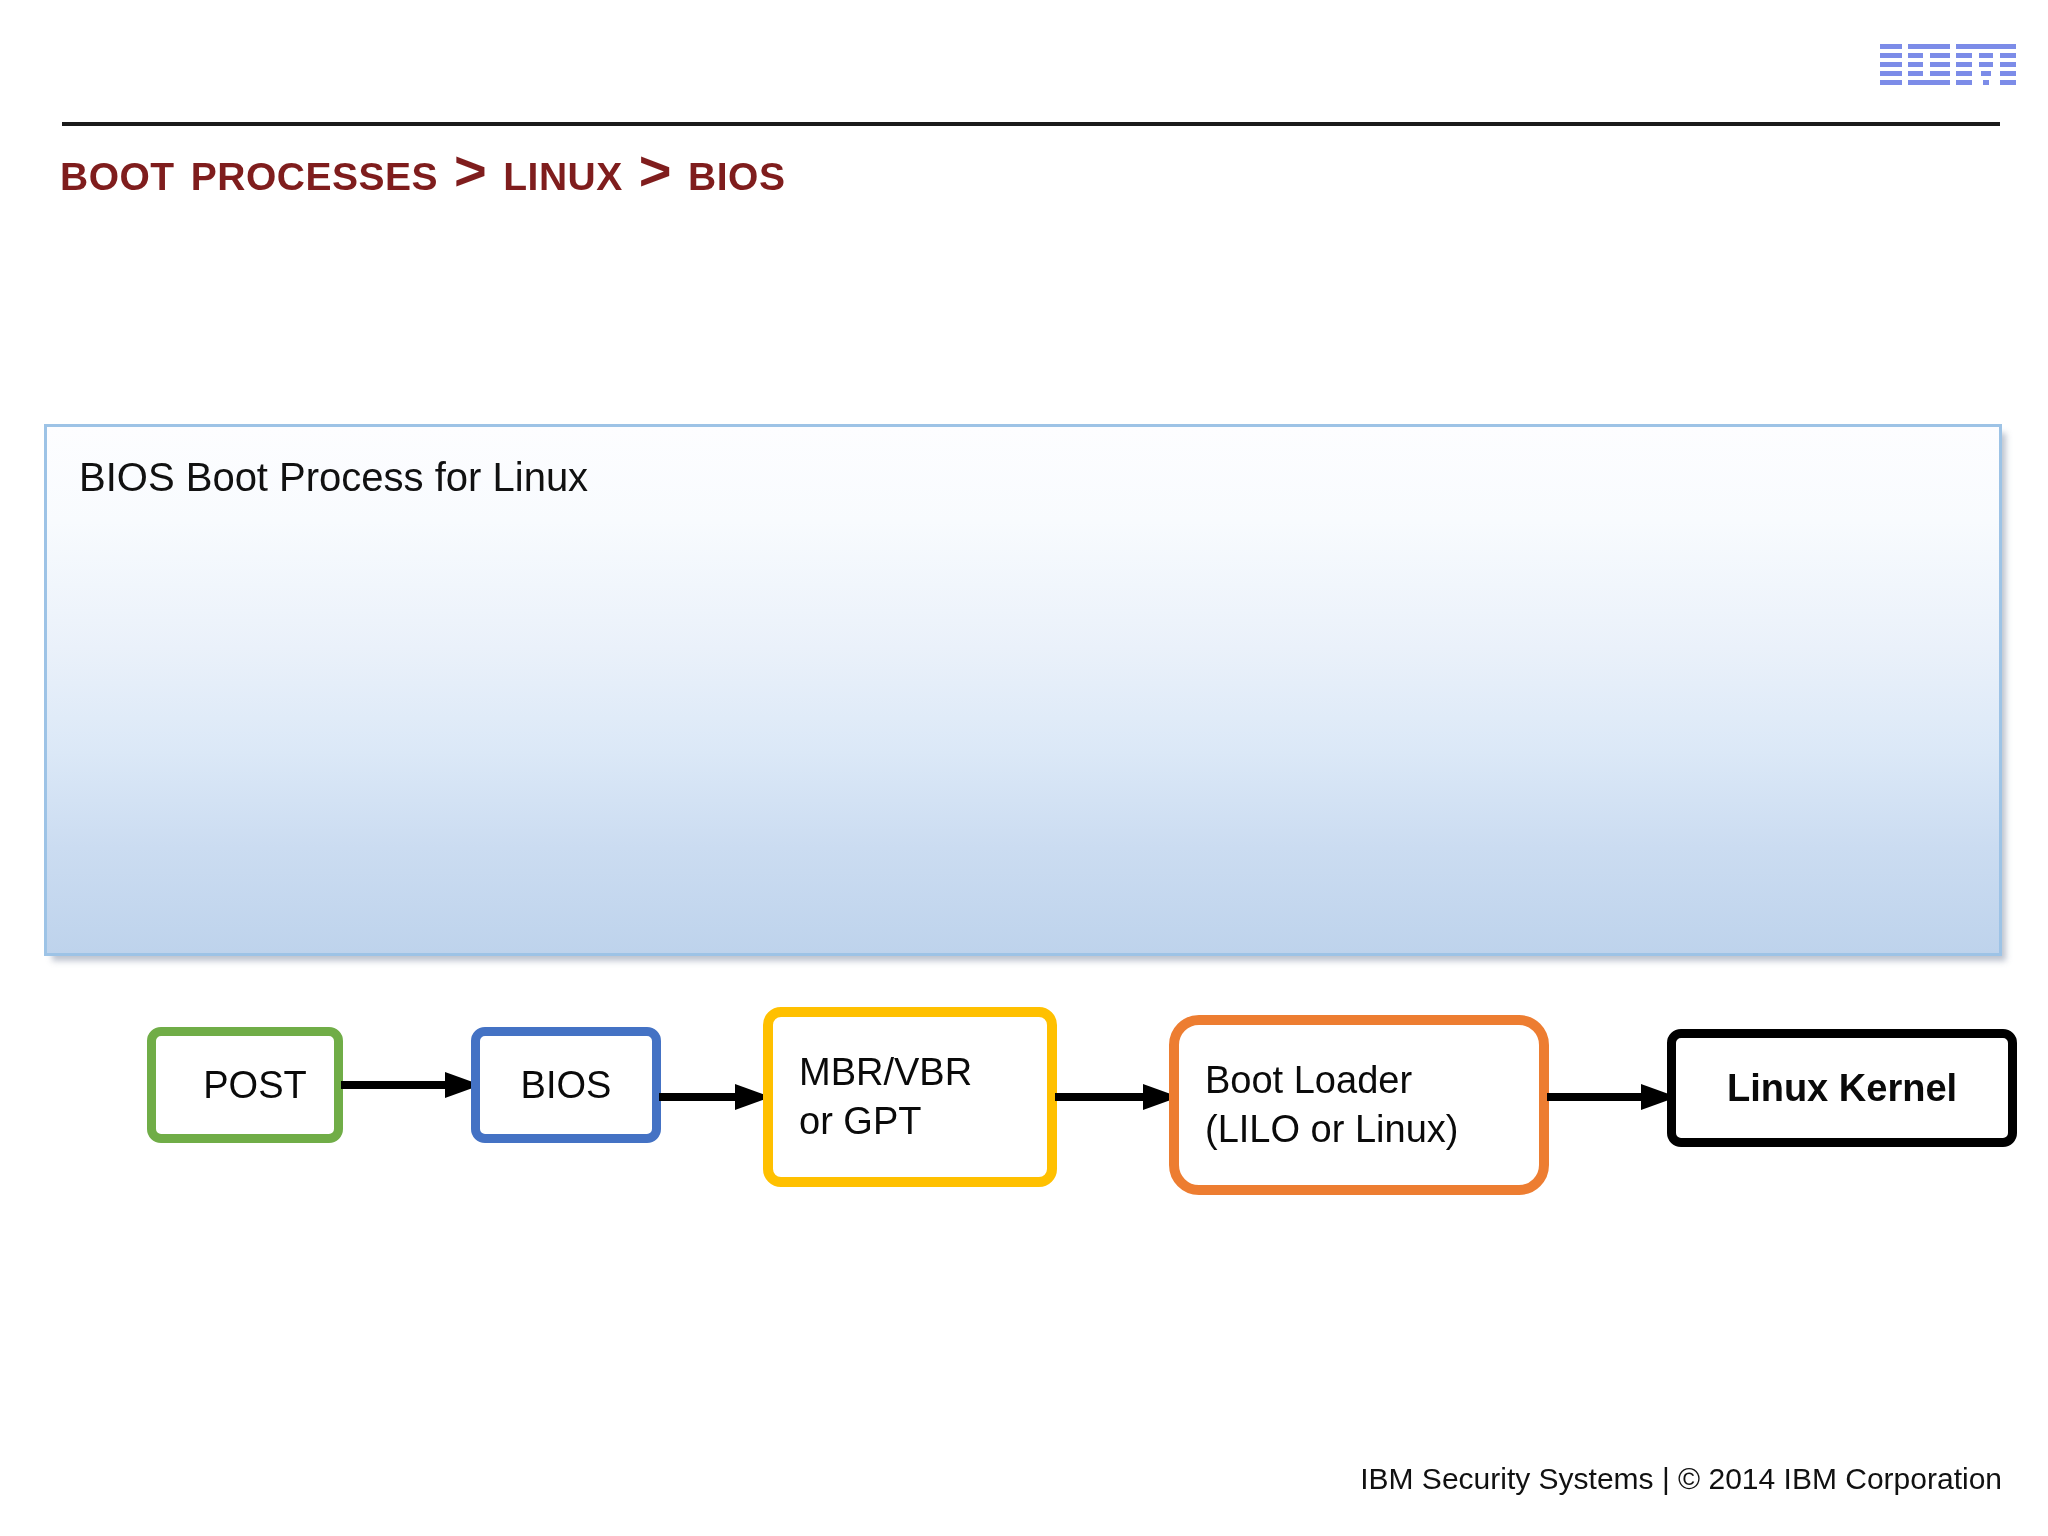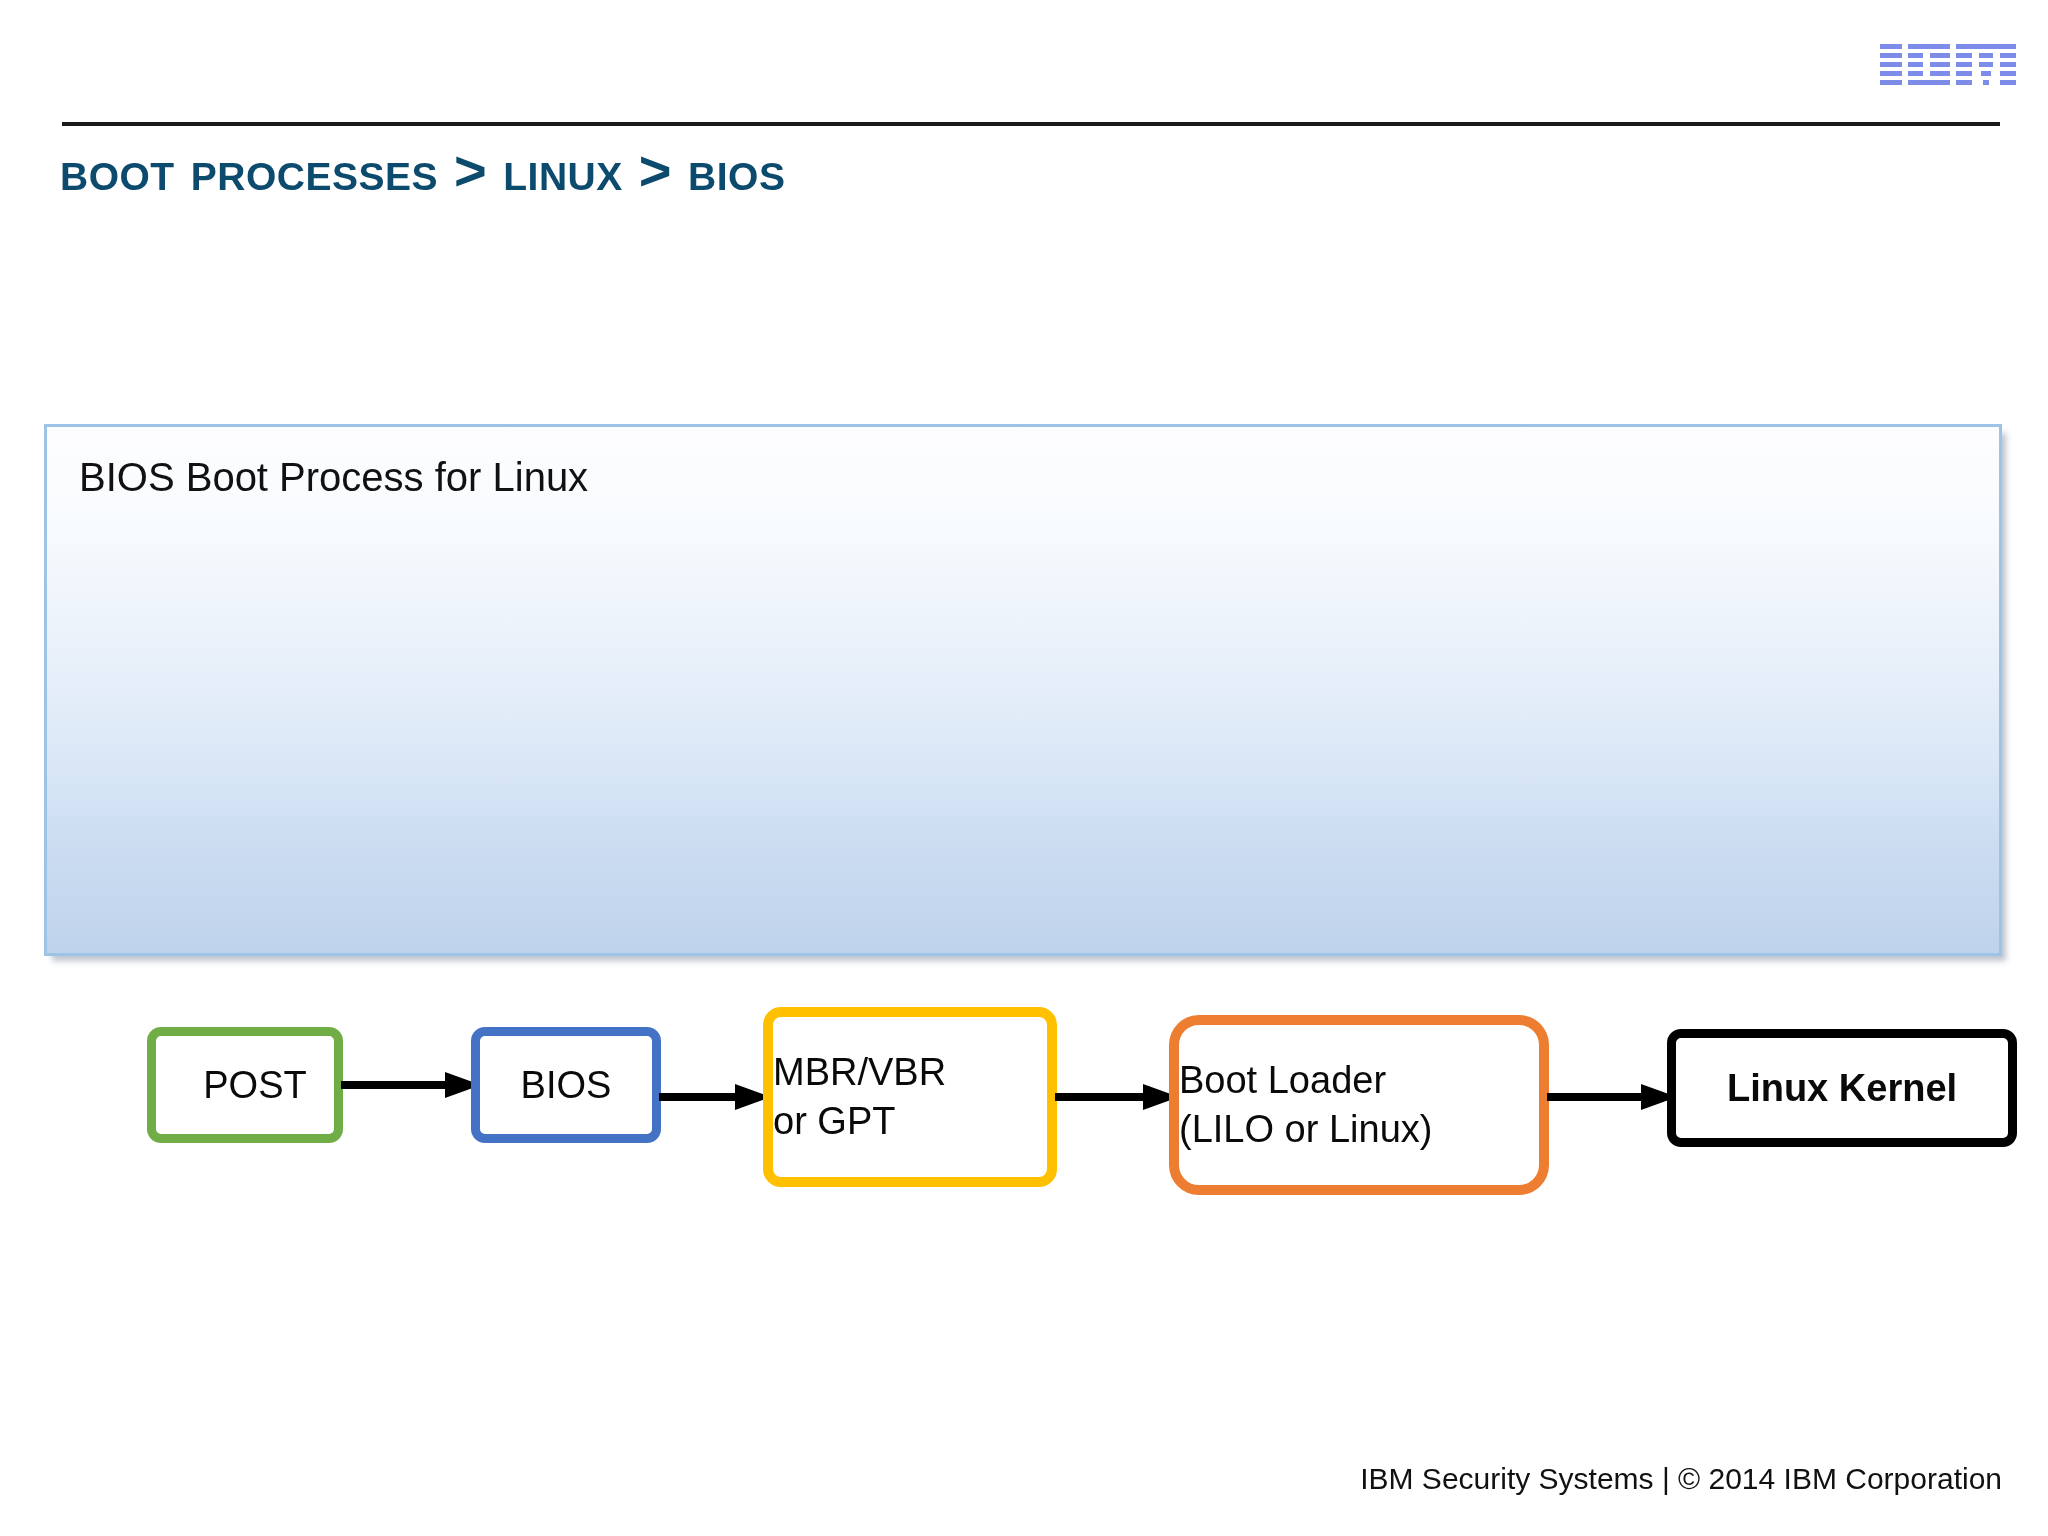--- a/index.html
+++ b/index.html
@@ -42,21 +42,21 @@
     width: 1938px;
     height: 4px;
     background: #1a1a1a;
   }
 
   
   .slide-title {
     position: absolute;
     left: 60px;
     top: 140px;
-    color: #0c4a6e;
+    color: #7f1d1d;
     font-family: "Liberation Sans", sans-serif;
     font-weight: bold;
     font-size: 56px;
     letter-spacing: 0.5px;
     font-variant: small-caps;
     text-transform: lowercase;
     white-space: nowrap;
     line-height: 1.1;
   }
 
@@ -98,21 +98,21 @@
     align-items: center;
     color: #0a0a0a;
     font-family: "Liberation Sans", sans-serif;
     font-size: 38px;
     line-height: 1.28;
   }
   .flow-box .box-text { width: 100%; }
 
   .flow-box.one-line { justify-content: center; }
   .flow-box.one-line .box-text { text-align: center; }
-  .flow-box.two-line { justify-content: flex-start; }
+  .flow-box.two-line { justify-content: flex-start; padding-left: 26px; }
   .flow-box.two-line .box-text { text-align: left; }
 
   
   .box-post {
     left: 100px; top: 600px; width: 196px; height: 116px;
     border: 9px solid #70AD47; border-radius: 14px; padding-left: 20px;
   }
   
   .box-bios {
     left: 424px; top: 600px; width: 190px; height: 116px;

